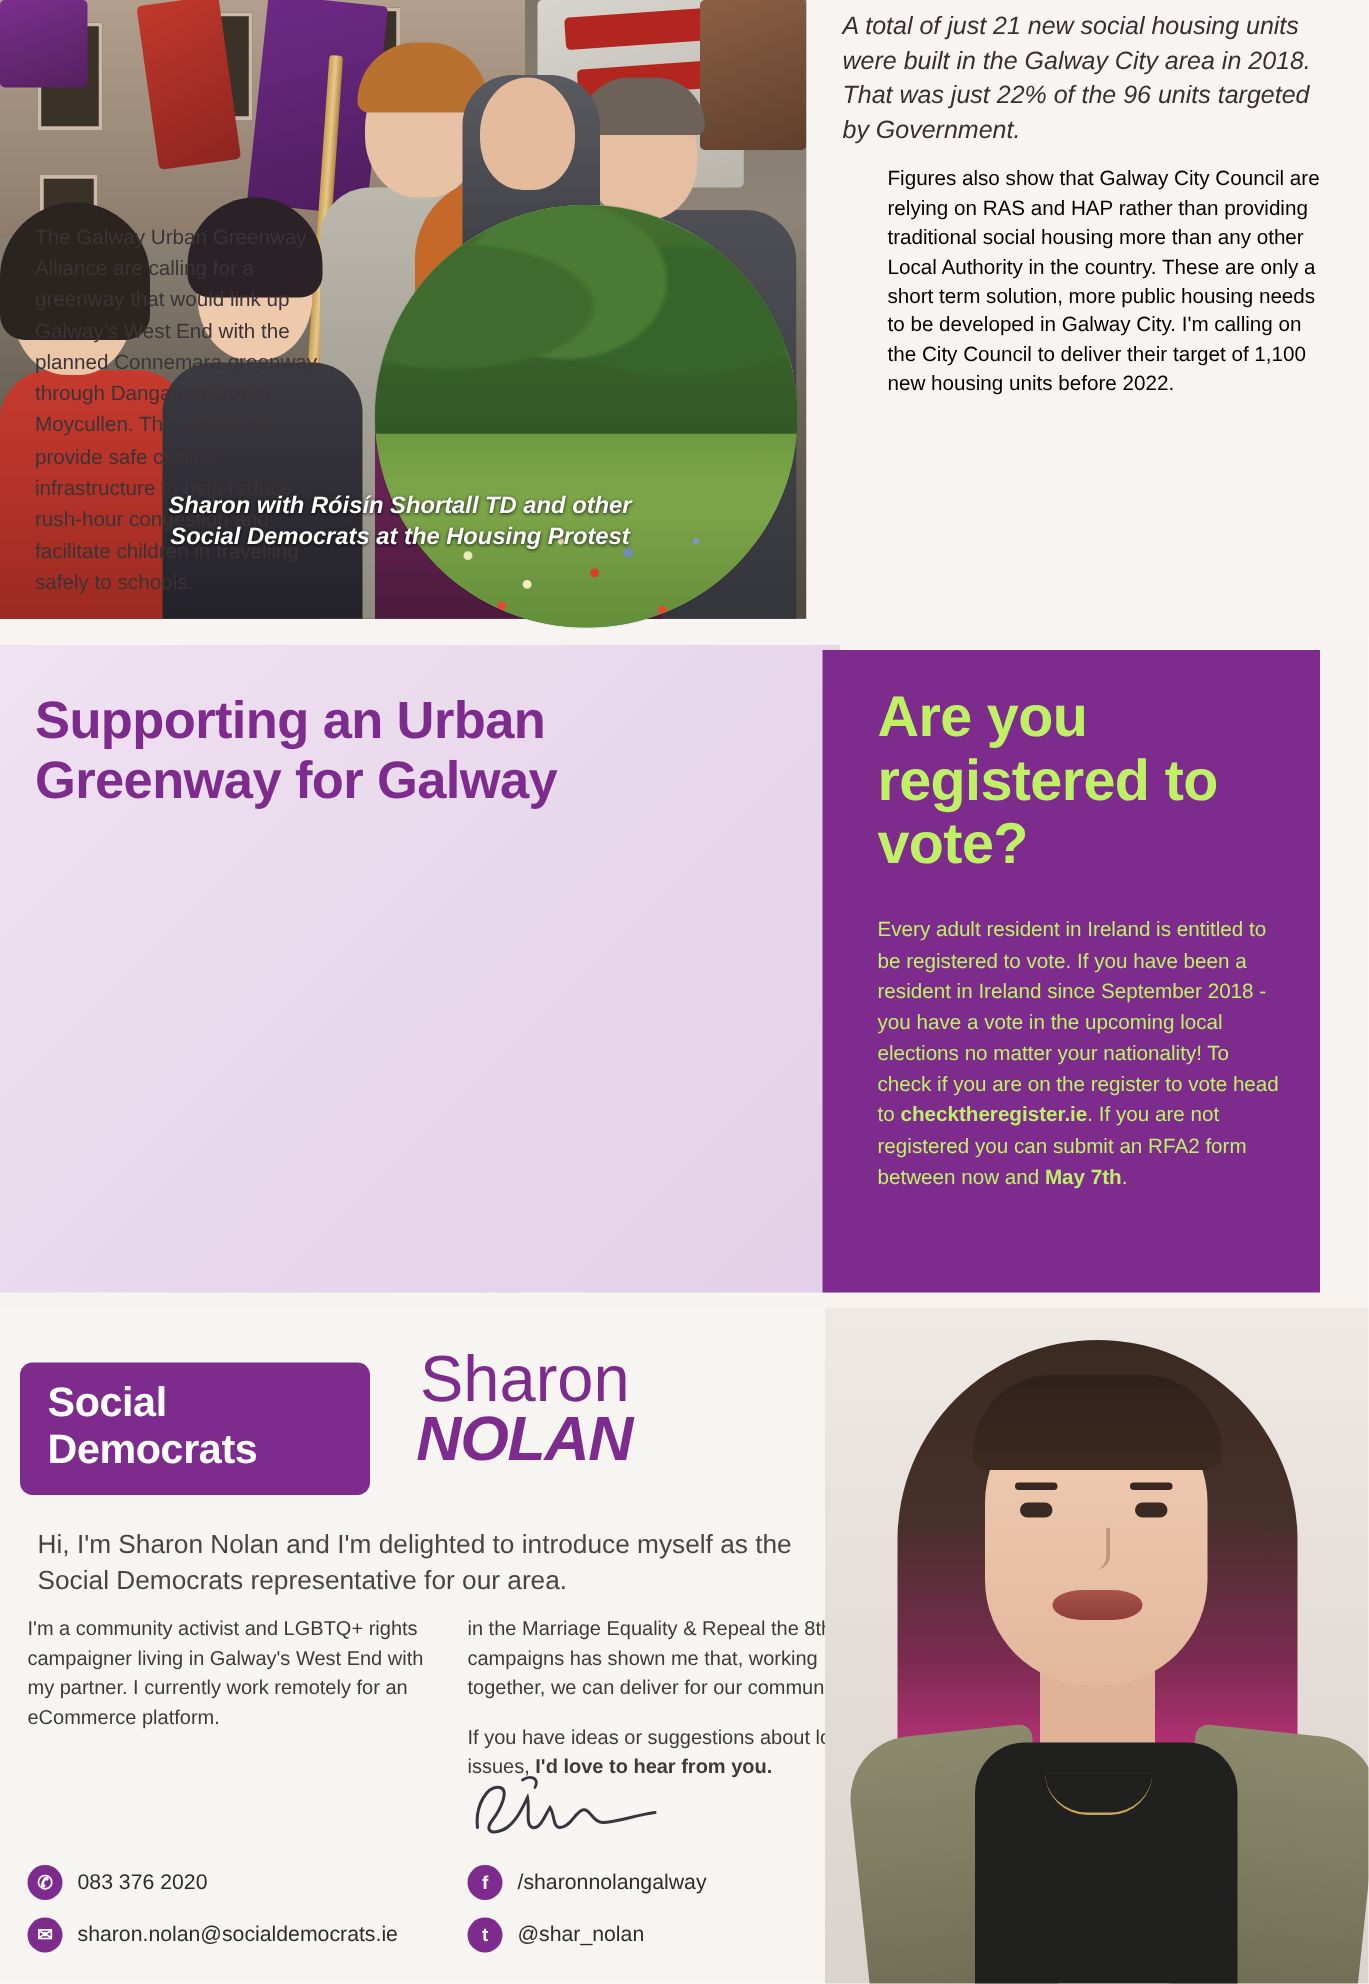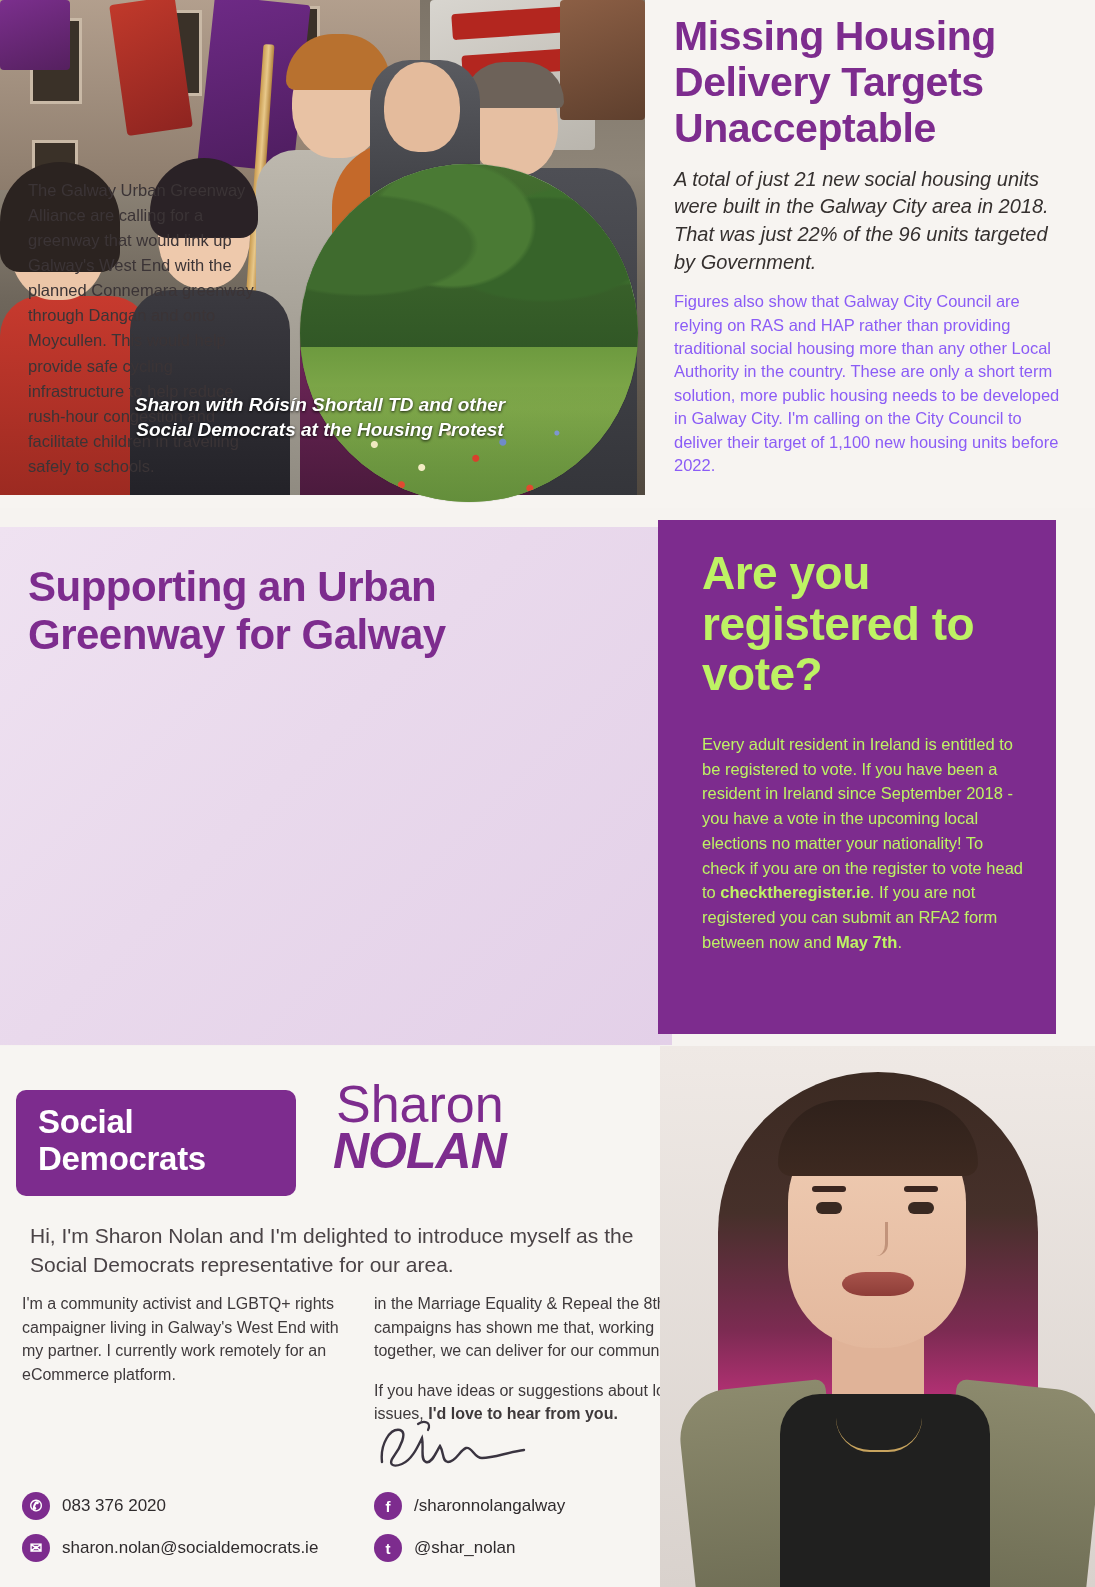--- a/index.html
+++ b/index.html
@@ -84,32 +84,32 @@
     margin: 6px 0 14px 0;
   }
   .lede {
     color: #35302f;
     font-style: italic;
     font-size: 20px;
     line-height: 1.38;
     margin-bottom: 14px;
   }
   .bodytext {
-    color: #8b5cf6;
+    color: #000000;
     font-size: 16.5px;
     line-height: 1.42;
+    margin-left: 36px;
   }
 
   
   .mid-left {
     position: absolute;
     left: 0; top: 516px;
     width: 672px; height: 518px;
     background: linear-gradient(135deg,#efe2f1 0%,#e9d9ec 45%,#e3d0e8 100%);
-    margin-top: 11px;
   }
   .mid-title {
     color: #7d2c8e;
     font-weight: bold;
     font-size: 42px;
     line-height: 1.14;
     padding: 36px 30px 0 28px;
     letter-spacing: -0.5px;
   }
   .mid-text {
@@ -373,21 +373,20 @@
       <div class="ph-person" style="left:158px;top:176px;width:92px;height:112px;background:#eec9ac;"></div>
       <div class="ph-person" style="left:150px;top:158px;width:108px;height:80px;background:#2a2226;border-radius:54px 54px 18px 18px;"></div>
 
       <div class="ph-body" style="left:370px;top:60px;width:110px;height:150px;background:linear-gradient(180deg,#5a5b60,#3e3f44);"></div>
       <div class="ph-person" style="left:384px;top:62px;width:76px;height:90px;background:#e4bb9c;"></div>
 
       <div class="photo-caption">Sharon with Róisín Shortall TD and other Social Democrats at the Housing Protest</div>
     </div>
 
     <div class="top-right">
-      <div class="headline">Missing Housing Delivery Targets Unacceptable</div>
       <div class="lede">A total of just 21 new social housing units were built in the Galway City area in 2018. That was just 22% of the 96 units targeted by Government.</div>
       <div class="bodytext">Figures also show that Galway City Council are relying on RAS and HAP rather than providing traditional social housing more than any other Local Authority in the country. These are only a short term solution, more public housing needs to be developed in Galway City. I'm calling on the City Council to deliver their target of 1,100 new housing units before 2022.</div>
     </div>
   </div>
 
   <div class="mid-left">
     <div class="mid-title">Supporting an Urban Greenway for Galway</div>
   </div>
   <div class="mid-text">The Galway Urban Greenway Alliance are calling for a greenway that would link up Galway's West End with the planned Connemara greenway through Dangan and onto Moycullen. This would help provide safe cycling infrastructure to help reduce rush-hour congestion and facilitate children in travelling safely to schools.</div>
   <div class="greenway-photo">

